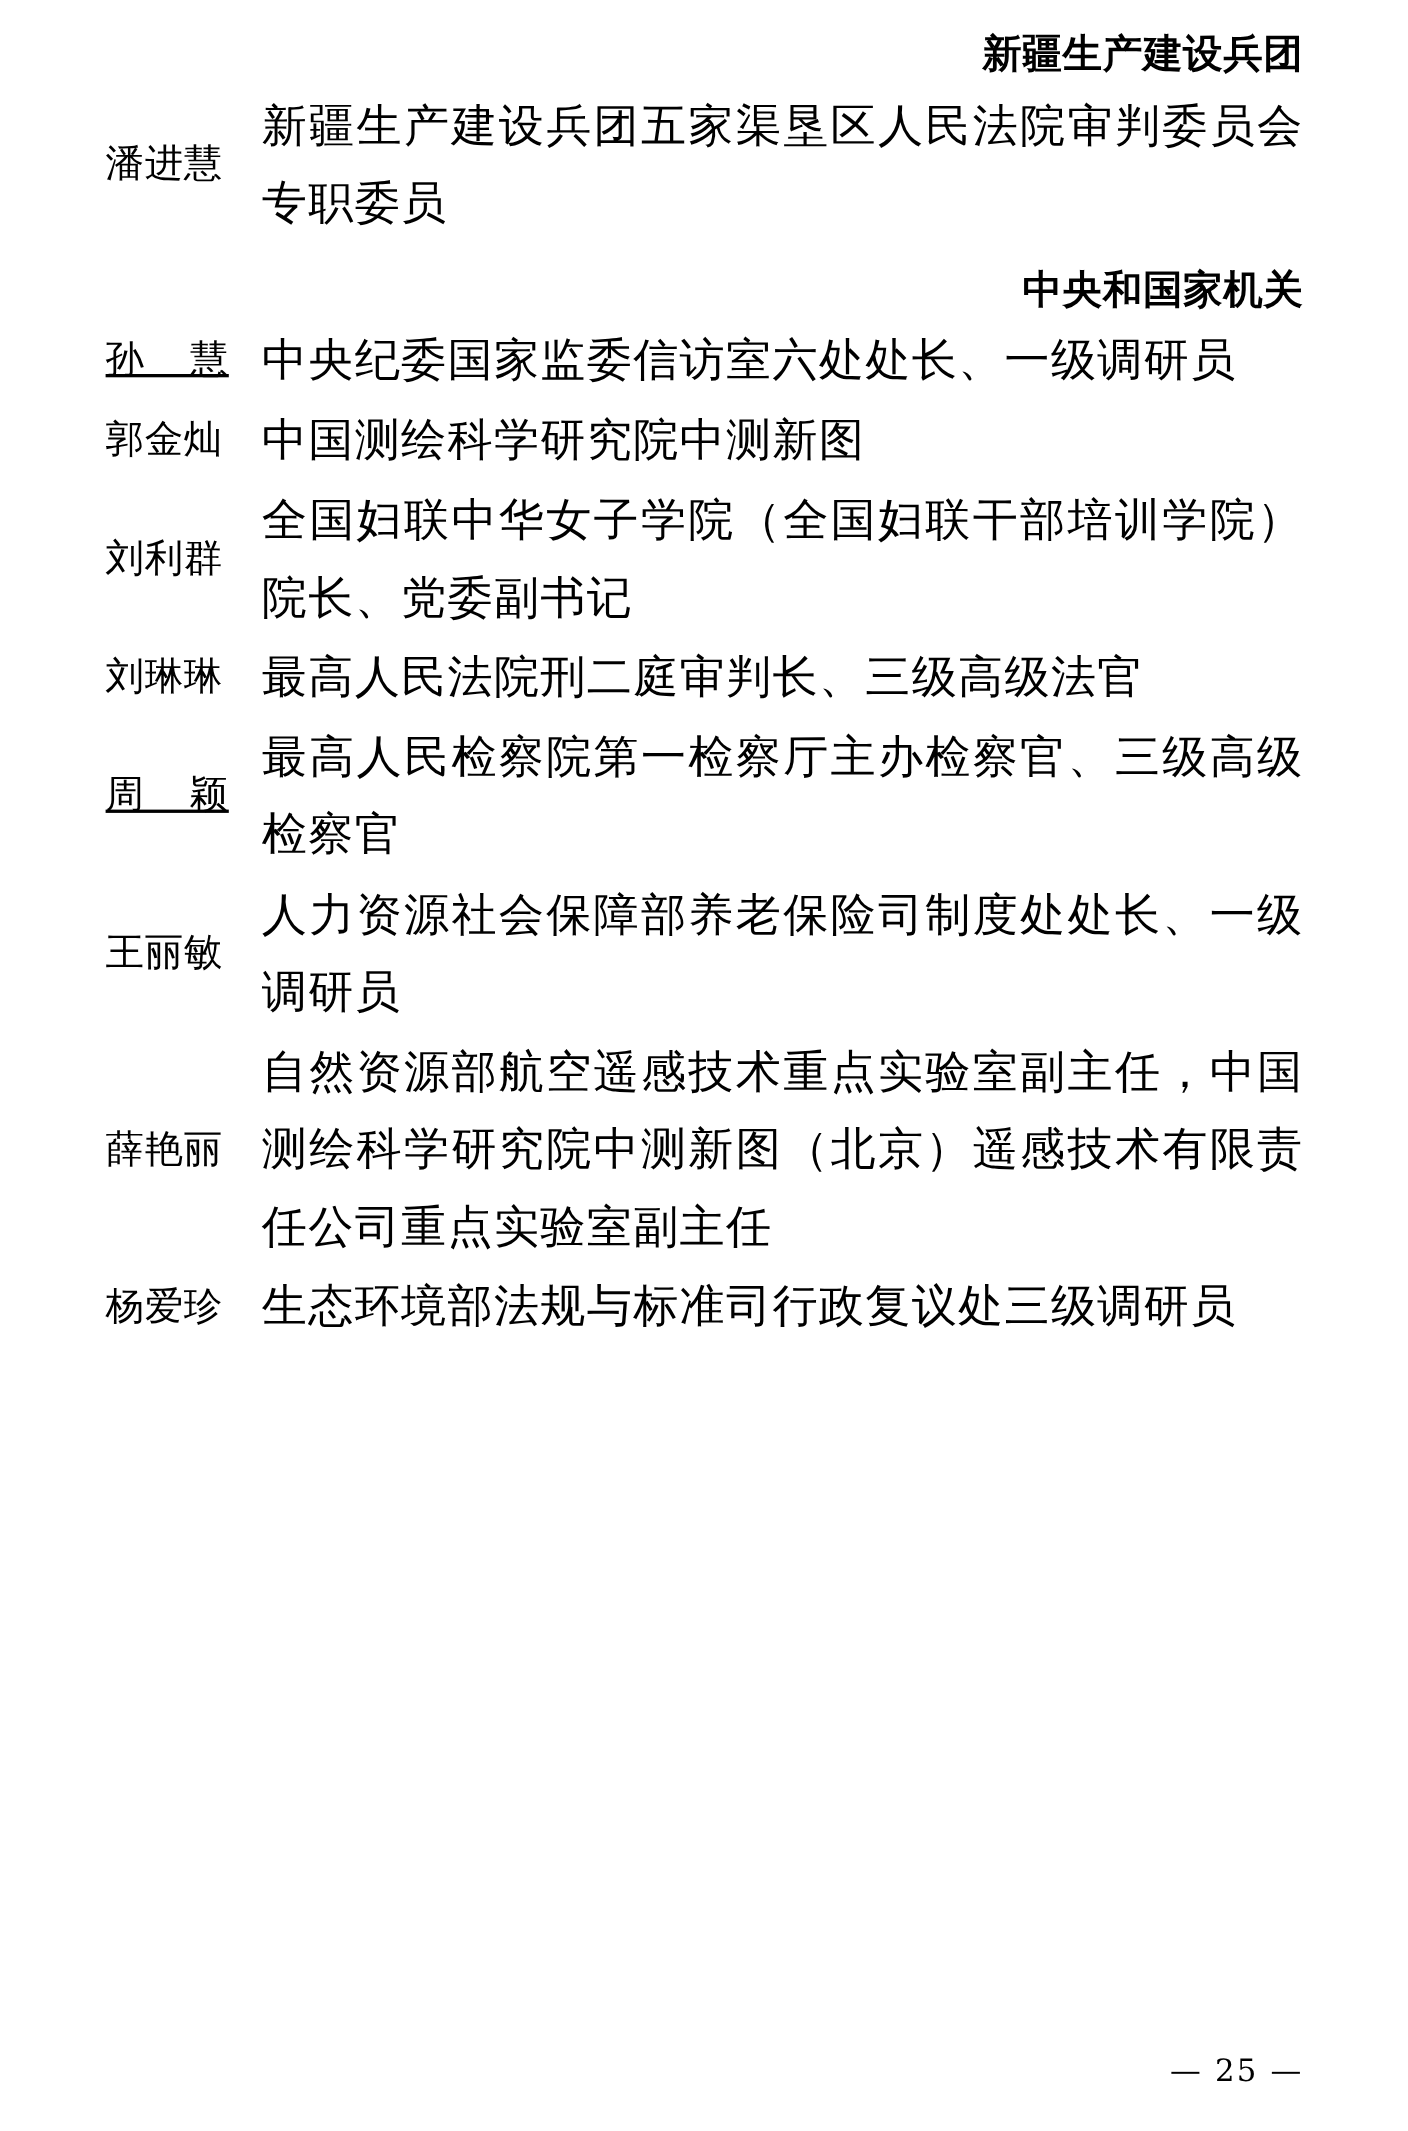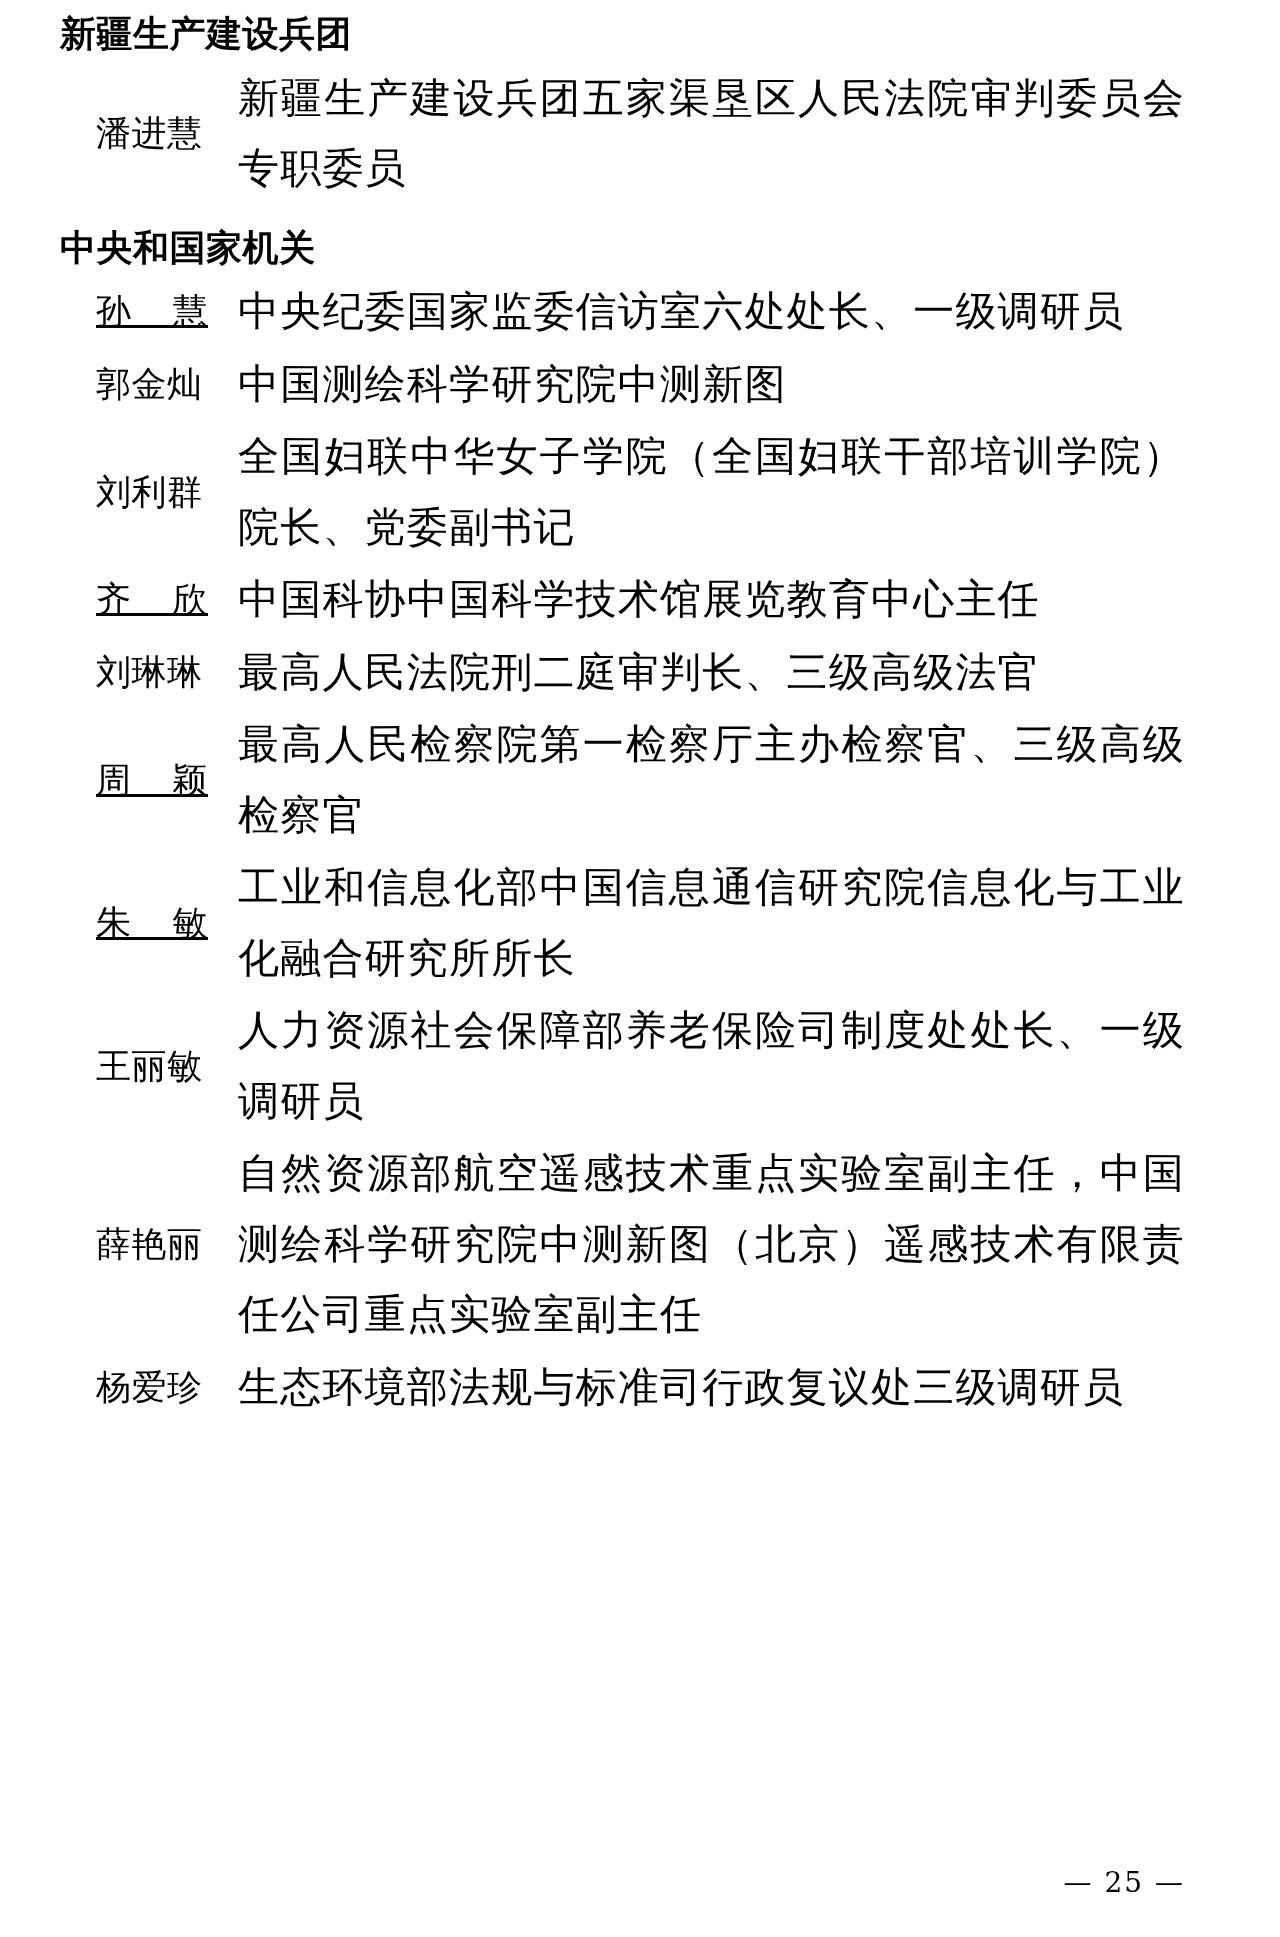--- a/index.html
+++ b/index.html
@@ -21,22 +21,23 @@
     height: 1937px;
     box-sizing: border-box;
     padding: 10px 95px 0 60px;
   }
   .section-heading {
     font-family: "DejaVu Sans", "Liberation Sans", sans-serif;
     font-weight: bold;
     font-size: 36px;
     line-height: 1.35;
     letter-spacing: 0.5px;
-    margin: 0 0 4px 0;
+    margin: 16px 0 4px 0;
     padding: 0;
+    text-align: right;
   }
   .heading-2 {
     margin-top: 20px;
   }
   .entry {
     display: flex;
     align-items: center;
     margin: 0 0 2px 0;
   }
   .entry-name {
@@ -97,39 +98,31 @@
   <div class="entry">
     <div class="entry-name">郭金灿</div>
     <div class="entry-desc">中国测绘科学研究院中测新图</div>
   </div>
 
   <div class="entry">
     <div class="entry-name">刘利群</div>
     <div class="entry-desc">全国妇联中华女子学院（全国妇联干部培训学院）院长、党委副书记</div>
   </div>
 
-  <div class="entry">
-    <div class="entry-name"><span class="name-spaced">齐　欣</span></div>
-    <div class="entry-desc">中国科协中国科学技术馆展览教育中心主任</div>
-  </div>
 
   <div class="entry">
     <div class="entry-name">刘琳琳</div>
     <div class="entry-desc">最高人民法院刑二庭审判长、三级高级法官</div>
   </div>
 
   <div class="entry">
     <div class="entry-name"><span class="name-spaced">周　颖</span></div>
     <div class="entry-desc">最高人民检察院第一检察厅主办检察官、三级高级检察官</div>
   </div>
 
-  <div class="entry">
-    <div class="entry-name"><span class="name-spaced">朱　敏</span></div>
-    <div class="entry-desc">工业和信息化部中国信息通信研究院信息化与工业化融合研究所所长</div>
-  </div>
 
   <div class="entry">
     <div class="entry-name">王丽敏</div>
     <div class="entry-desc">人力资源社会保障部养老保险司制度处处长、一级调研员</div>
   </div>
 
   <div class="entry">
     <div class="entry-name">薛艳丽</div>
     <div class="entry-desc">自然资源部航空遥感技术重点实验室副主任，中国测绘科学研究院中测新图（北京）遥感技术有限责任公司重点实验室副主任</div>
   </div>

